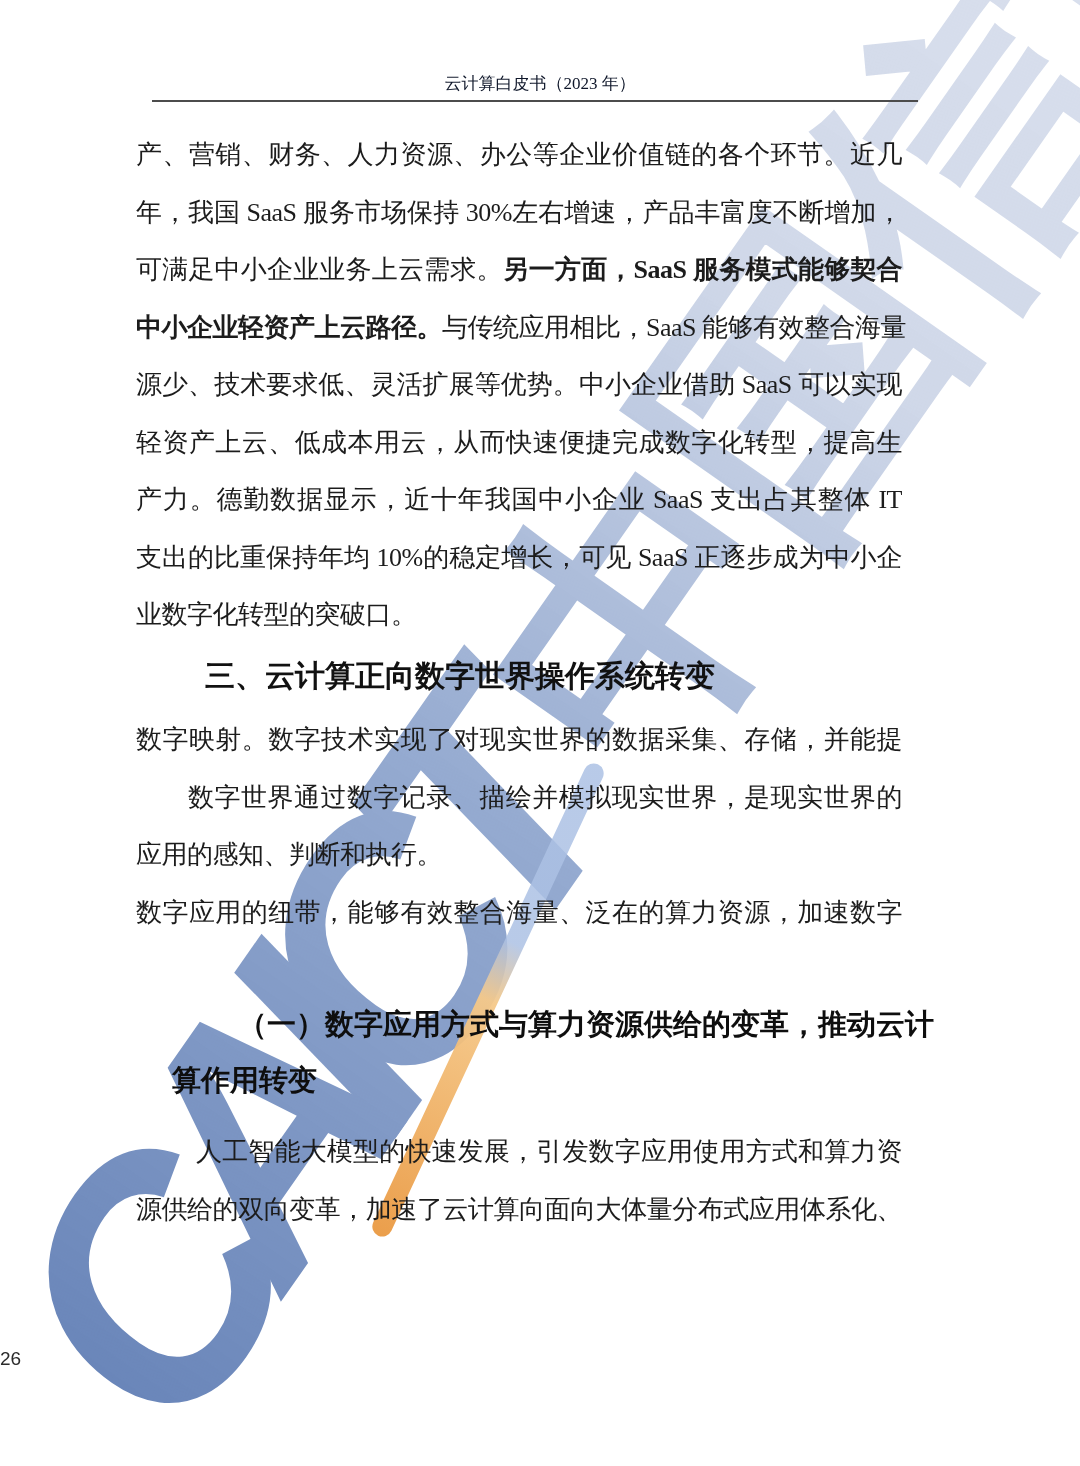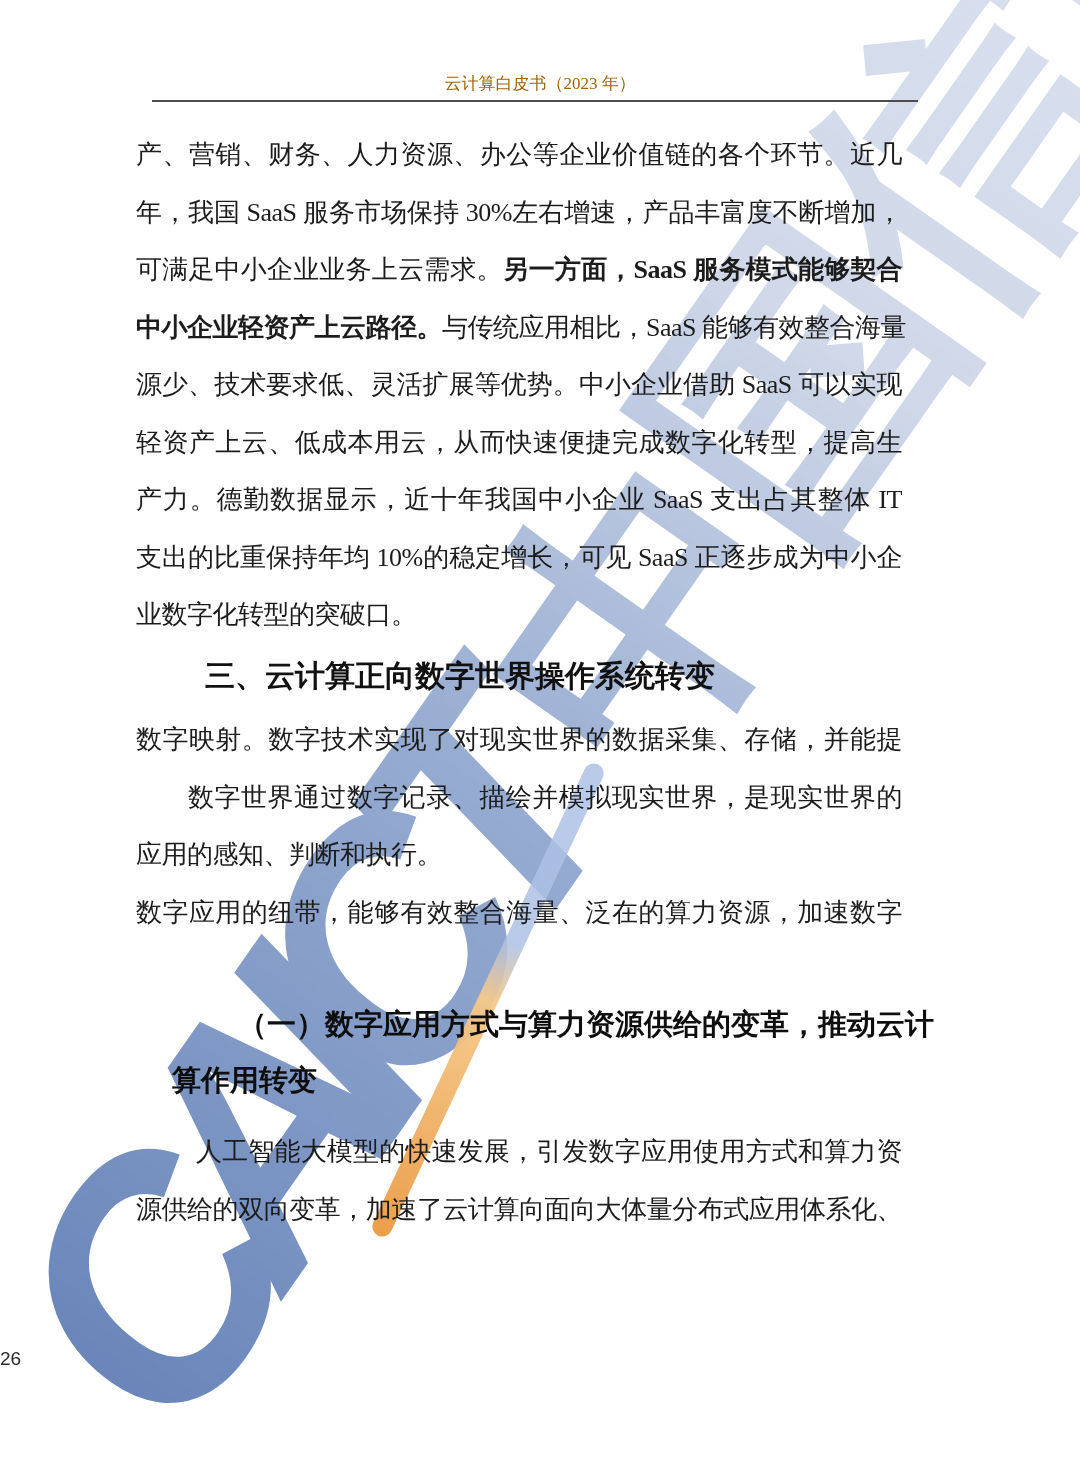--- a/index.html
+++ b/index.html
@@ -39,21 +39,21 @@
     background:linear-gradient(180deg,
       rgba(172,193,228,0.85) 0%,
       rgba(172,193,228,0.85) 38%,
       rgba(245,201,138,0.95) 50%,
       rgba(233,150,60,0.92) 100%);
   }
   
   .header-title{
     position:absolute;top:72px;left:0;width:100%;
     text-align:center;
-    font-size:17px;color:#a16207;
+    font-size:17px;color:#0f172a;
     z-index:2;
   }
   .header-rule{
     position:absolute;top:100px;left:152px;width:766px;height:2px;
     background:#4c4c4c;z-index:2;
   }
   
   .textblock{position:absolute;left:136px;width:766px;z-index:1;}
   .tline{
     line-height:57.5px;

